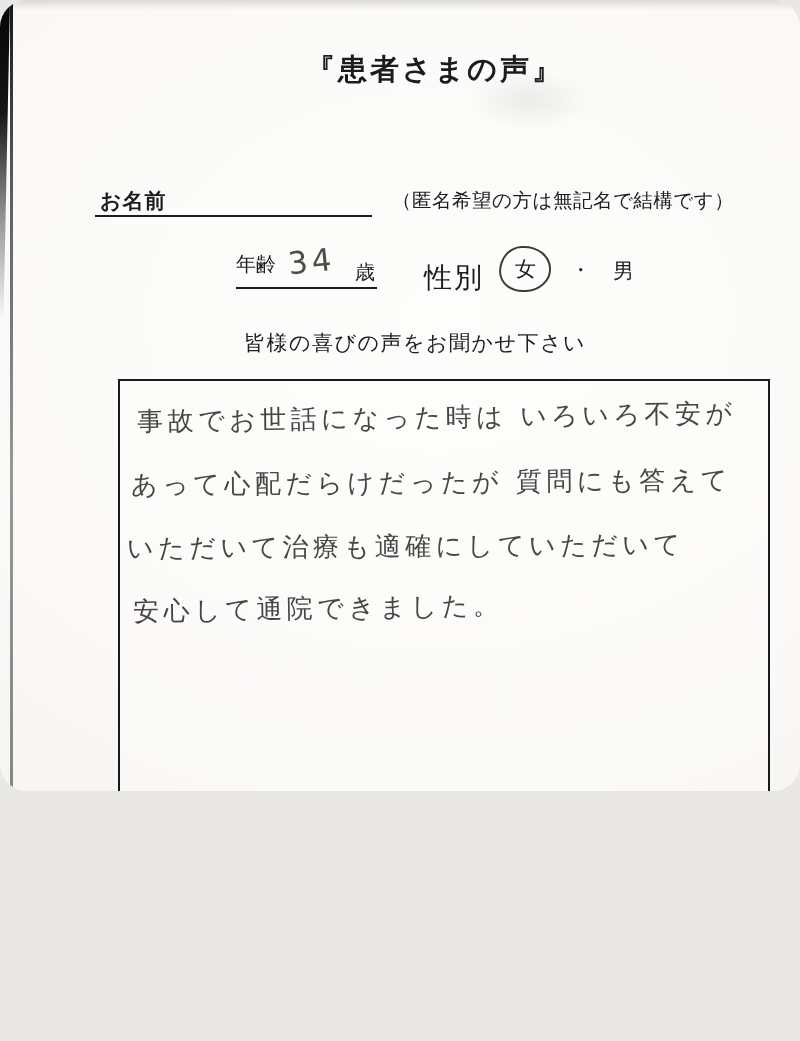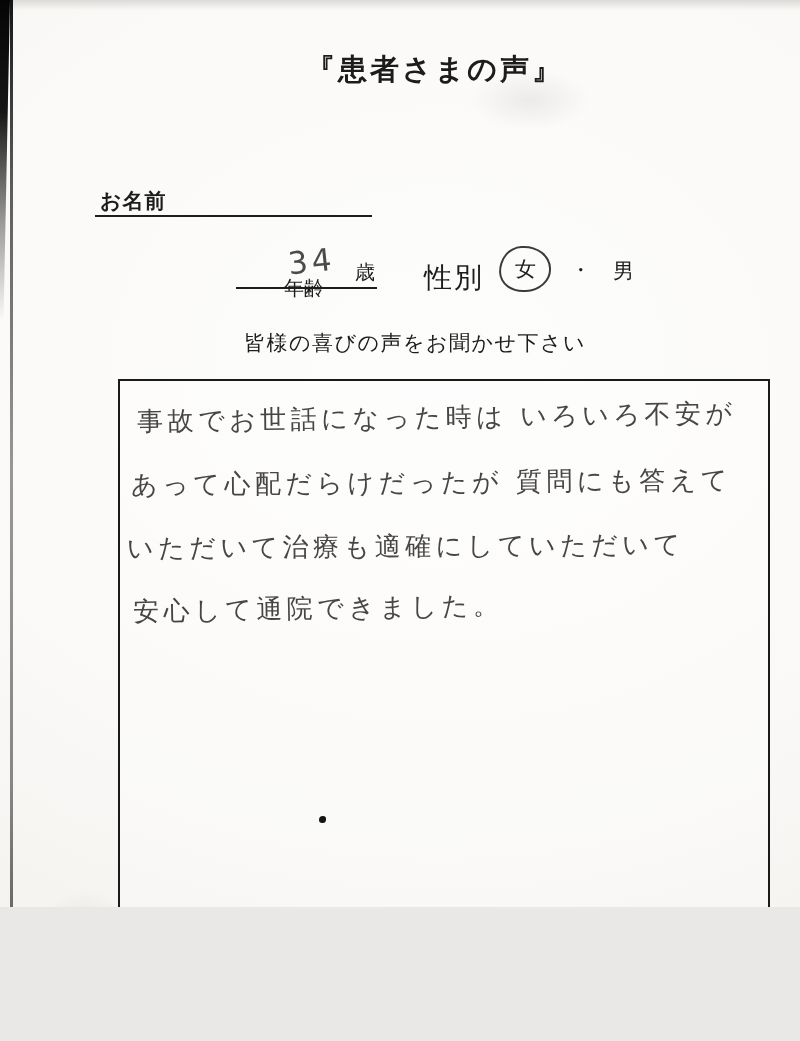--- a/index.html
+++ b/index.html
@@ -3,27 +3,28 @@
 <meta charset="utf-8">
 <style>
   html, body {
     margin: 0;
     padding: 0;
     background: #e9e8e6;
   }
   .page {
     position: relative;
     width: 800px;
-    height: 907px;
+    height: 791px;
     margin: 0 auto;
     background:
       radial-gradient(ellipse 900px 700px at 55% 40%, #fdfdfc 0%, #faf9f7 60%, #f3f2ef 100%);
     overflow: hidden;
     font-family: "Liberation Serif", serif;
     color: #1b1b1b;
+    border-radius: 27px;
   }
   .abs { position: absolute; }
 
   
   .scan-wedge {
     left: 0; top: 0; width: 10px; height: 320px;
     background: linear-gradient(to bottom, #050505 0%, #161616 35%, rgba(40,40,40,.45) 70%, rgba(60,60,60,0) 100%);
     clip-path: polygon(0 0, 100% 0, 35% 100%, 0 100%);
   }
   .scan-line {
@@ -64,21 +65,21 @@
     font-size: 21px; letter-spacing: 1px;
   }
   .name-note {
     left: 392px; top: 187px;
     font-size: 19.5px; letter-spacing: 0.5px;
   }
 
   .age-field {
     left: 236px; top: 251px; width: 141px; height: 36px;
   }
-  .age-label { position: absolute; left: 0; top: 24px; font-size: 20px; margin-left: 48px; }
+  .age-label { position: absolute; left: 0; top: 0; font-size: 20px; }
   .age-unit  { position: absolute; right: 2px; top: 8px; font-size: 20px; }
 
   .hw {
     font-family: "DejaVu Sans", sans-serif;
     color: #2e2d2c;
     font-weight: 400;
   }
   .age-value {
     position: absolute; left: 52px; top: -8px;
     font-size: 31px;
@@ -147,20 +148,21 @@
   <div class="abs scan-wedge"></div>
   <div class="abs scan-line"></div>
   <div class="abs smudge" style="left:470px; top:70px; width:120px; height:60px;"></div>
   <div class="abs smudge" style="left:40px; top:890px; width:90px; height:80px;"></div>
 
   <div class="abs title printed">『患者さまの声』</div>
 
   <div class="abs name-field underline-field">
     <span class="name-label printed">お名前</span>
   </div>
+  <div class="abs name-note printed">（匿名希望の方は無記名で結構です）</div>
 
   <div class="abs age-field underline-field">
     <span class="age-label printed">年齢</span>
     <span class="age-value hw">34</span>
     <span class="age-unit printed">歳</span>
   </div>
   <div class="abs gender-label printed">性別</div>
   <div class="abs gender-circle">
     <span class="printed">女</span>
   </div>

